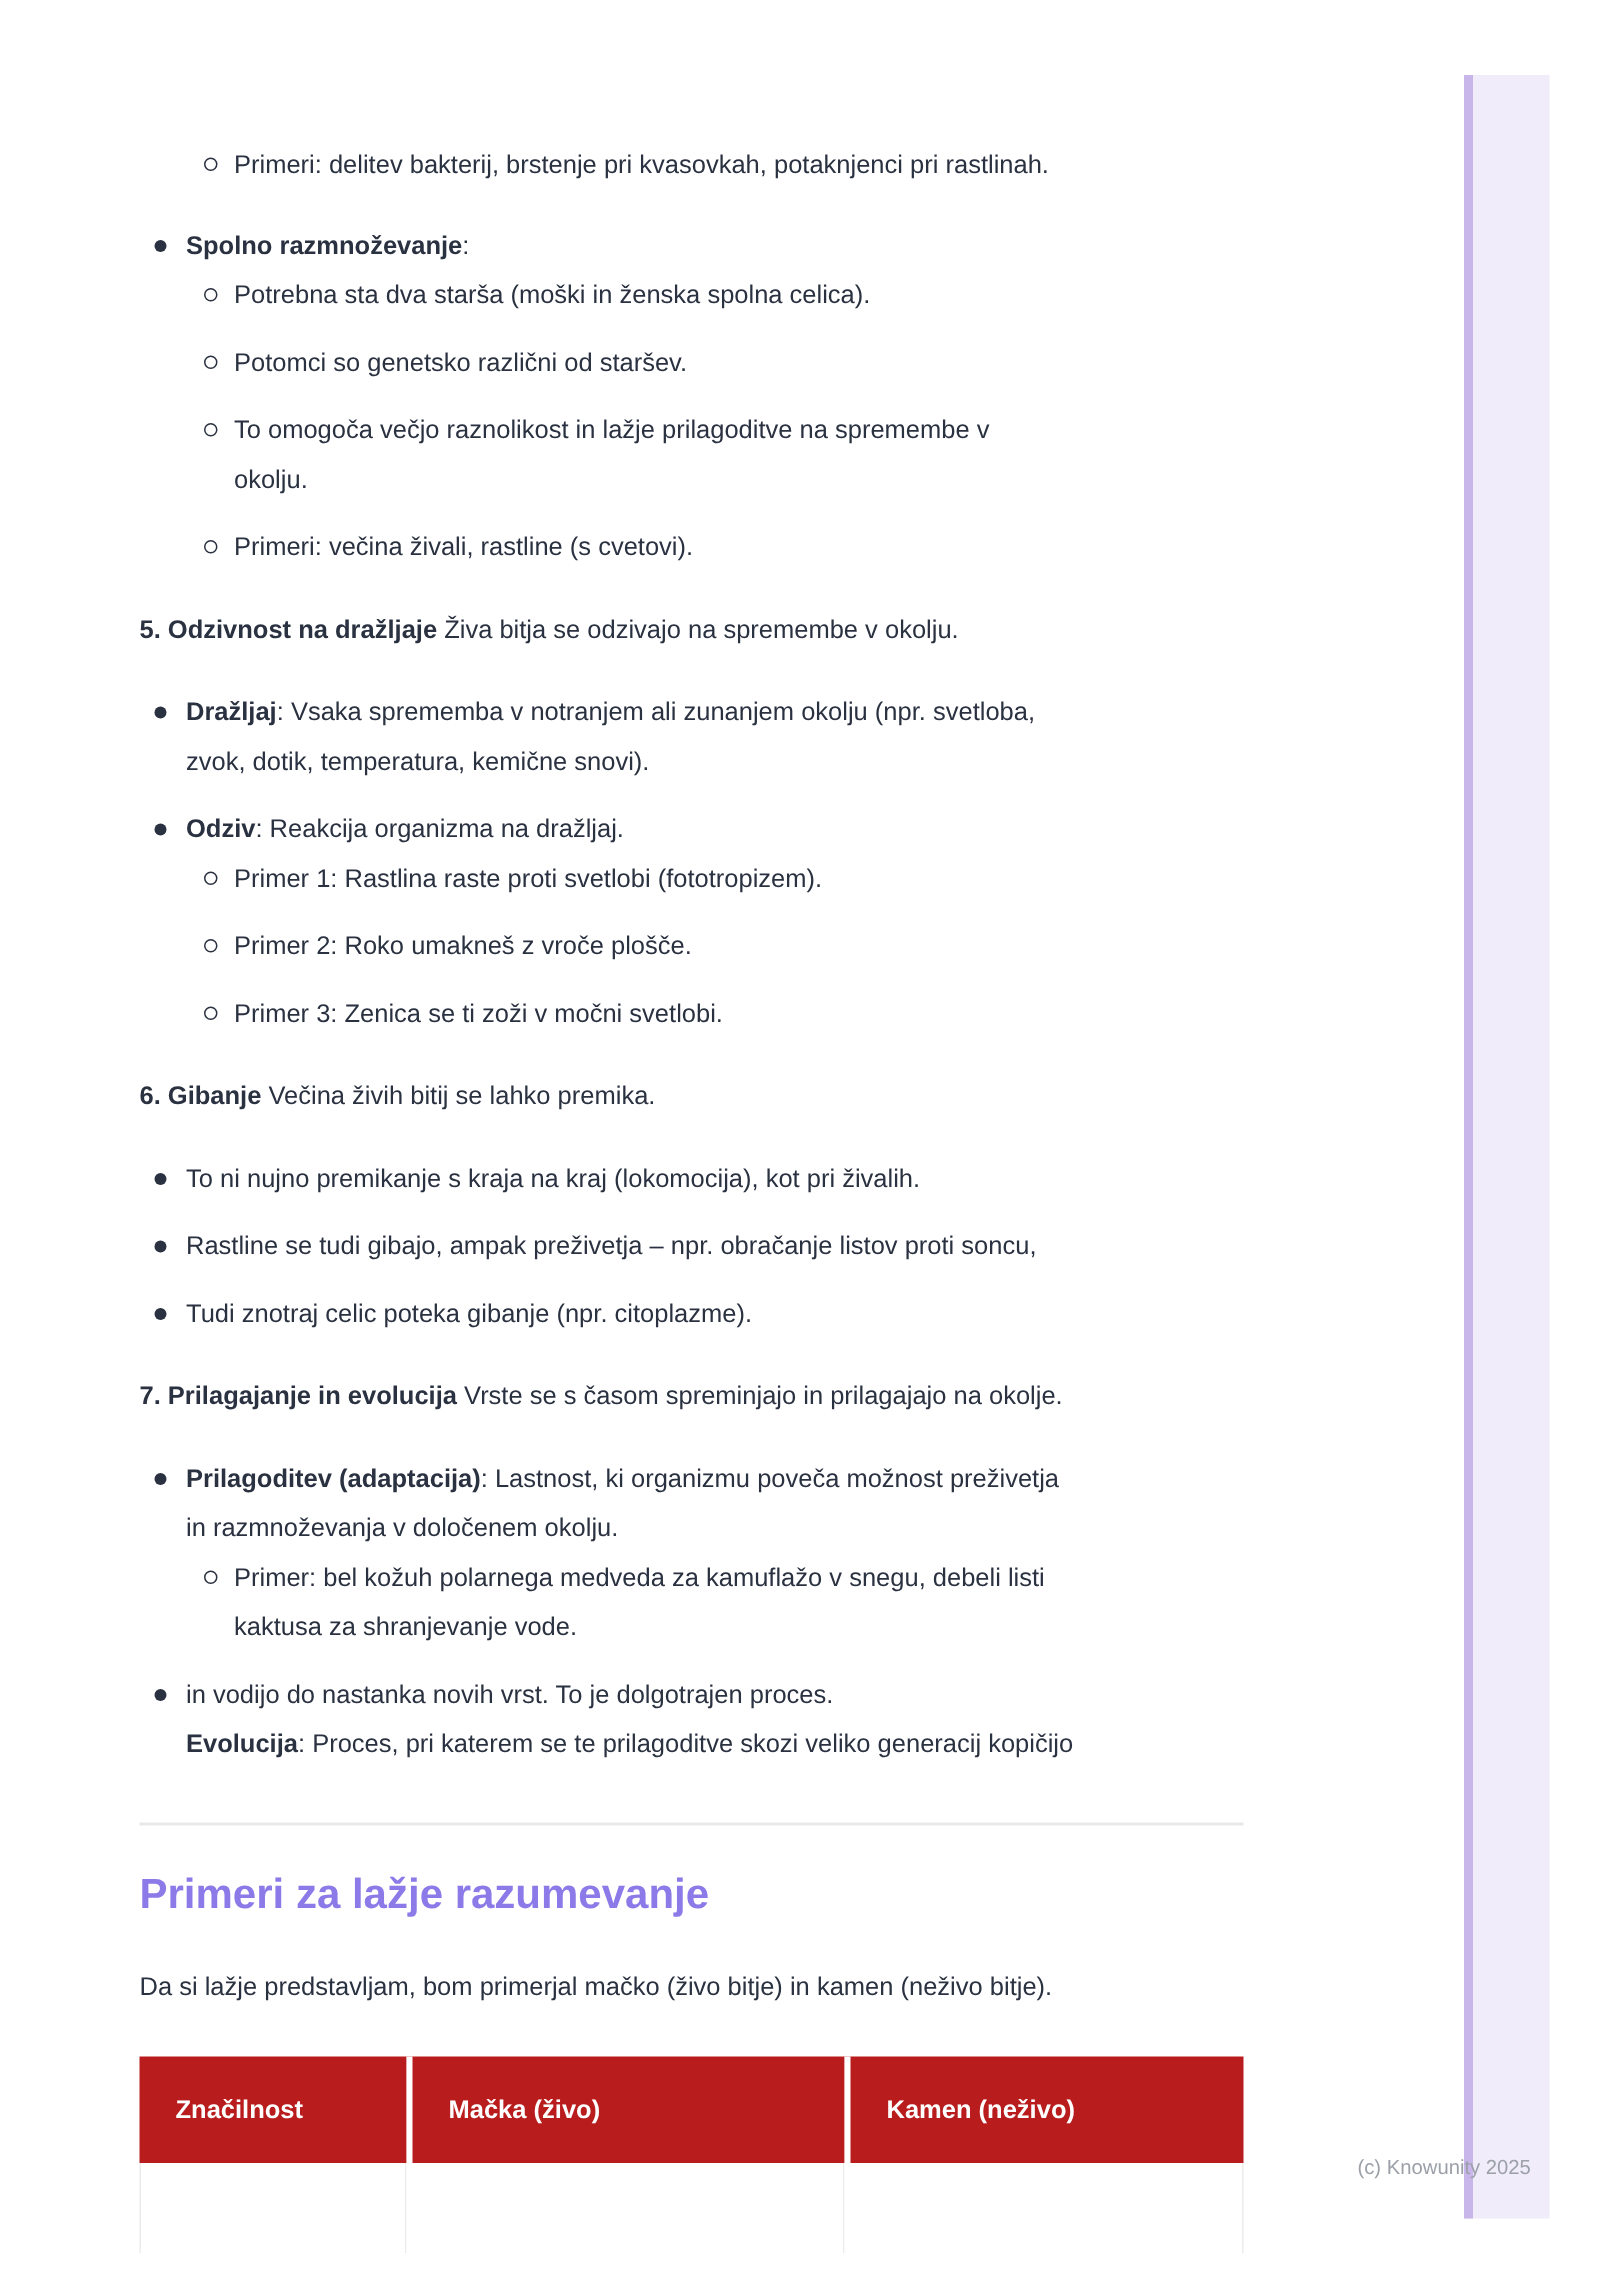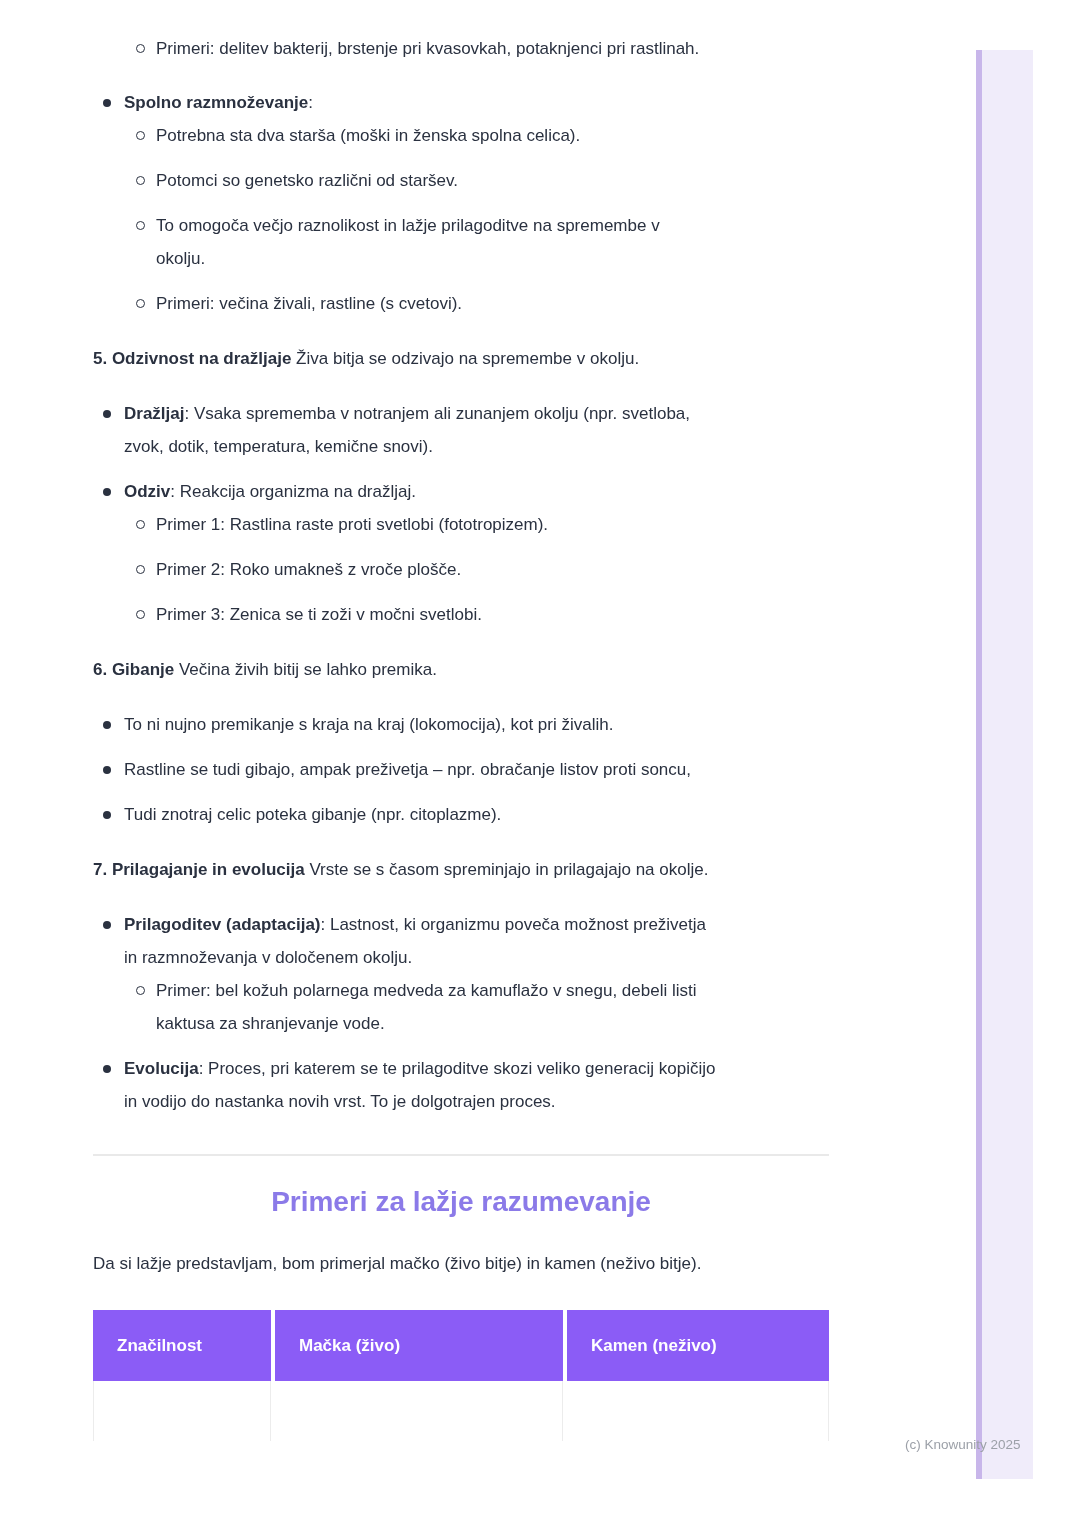--- a/index.html
+++ b/index.html
@@ -13,21 +13,21 @@
   .side-bar {
     position:absolute; left:976px; top:50px; width:57px; height:1429px;
     background:#f0ecfa; border-left:6px solid #c8b6ea;
   }
   .copyright {
     position:absolute; left:905px; top:1436px;
     font-size:13.5px; line-height:18px; color:#9ca0a8; z-index:5;
     white-space:nowrap;
   }
   .content {
-    position:absolute; left:93px; top:0; width:736px; padding-top:32px;
+    position:absolute; left:93px; top:16px; width:736px; padding-top:77px;
     font-size:17px; line-height:33px;
   }
   .ln { display:block; white-space:nowrap; }
   ul.list { list-style:none; margin:0; padding:0; }
   ul.list > li { margin-bottom:12px; }
   ul.list > li:last-child { margin-bottom:0; }
   li.li1 { position:relative; padding-left:31px; }
   li.li1 > .bullet-dot {
     position:absolute; left:10px; top:13px; width:8px; height:8px;
     border-radius:50%; background:#2a3140;
@@ -39,29 +39,29 @@
   }
   ul.standalone { margin-left:31px; margin-bottom:21px; }
   ul.nested { margin-top:0; }
   ul.nested > li { margin-bottom:12px; }
   ul.nested > li:last-child { margin-bottom:0; }
   p.section { margin:22px 0; white-space:nowrap; }
   strong { font-weight:bold; }
   hr.divider { border:none; border-top:2px solid #e9e9e9; margin:36px 0 0 0; }
   h2.examples {
     margin:26px 0 25px 0; font-size:28px; line-height:40px; font-weight:bold;
-    color:#8b7ae8; white-space:nowrap;text-align:center;
+    color:#8b7ae8; white-space:nowrap;
   }
   p.intro { margin:0 0 30px 0; white-space:nowrap; }
   table.compare {
     border-collapse:separate; border-spacing:0; width:736px;
     table-layout:fixed;
   }
   table.compare th {
-    background:#8b5cf6; color:#ffffff; font-weight:bold; font-size:17px;
+    background:#b91c1c; color:#ffffff; font-weight:bold; font-size:17px;
     text-align:left; vertical-align:middle; height:71px; padding:0 10px 0 24px;
   }
   table.compare th.gap { border-left:4px solid #ffffff; }
   table.compare td {
     height:60px; background:#ffffff;
     border-right:1px solid #ececec;
   }
   table.compare td:first-child { border-left:1px solid #ececec; }
 </style>
 </head>
@@ -160,22 +160,22 @@
       <ul class="list nested">
         <li class="li2">
           <span class="bullet-circle"></span>
           <span class="ln">Primer: bel kožuh polarnega medveda za kamuflažo v snegu, debeli listi</span>
           <span class="ln">kaktusa za shranjevanje vode.</span>
         </li>
       </ul>
     </li>
     <li class="li1">
       <span class="bullet-dot"></span>
+      <span class="ln">in vodijo do nastanka novih vrst. To je dolgotrajen proces.</span>
       <span class="ln"><strong>Evolucija</strong><span>: Proces, pri katerem se te prilagoditve skozi veliko generacij kopičijo</span></span>
-      <span class="ln">in vodijo do nastanka novih vrst. To je dolgotrajen proces.</span>
     </li>
   </ul>
 
   <hr class="divider">
 
   <h2 class="examples">Primeri za lažje razumevanje</h2>
 
   <p class="intro">Da si lažje predstavljam, bom primerjal mačko (živo bitje) in kamen (neživo bitje).</p>
 
   <table class="compare">

